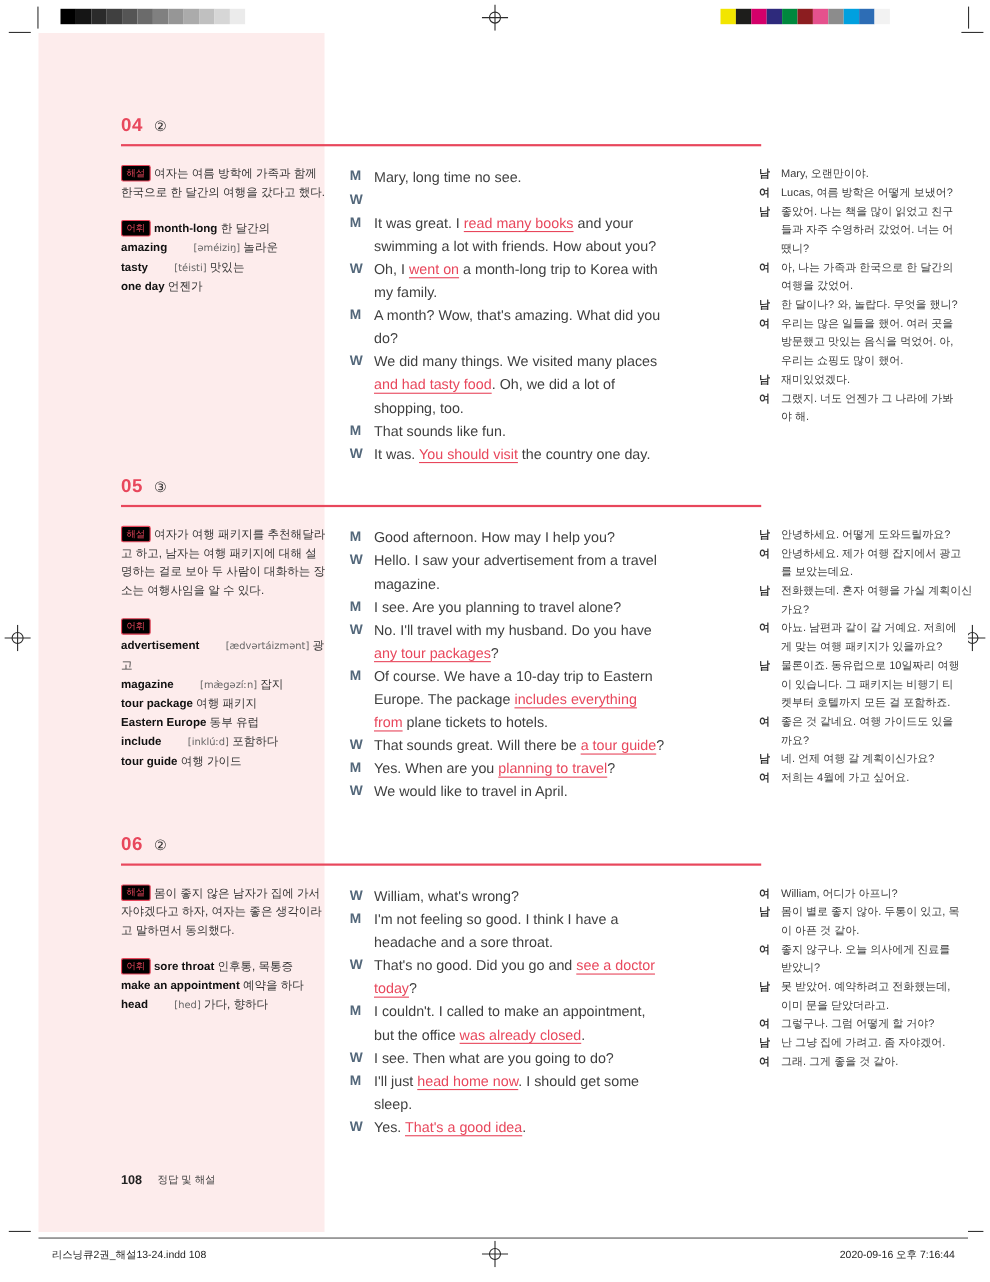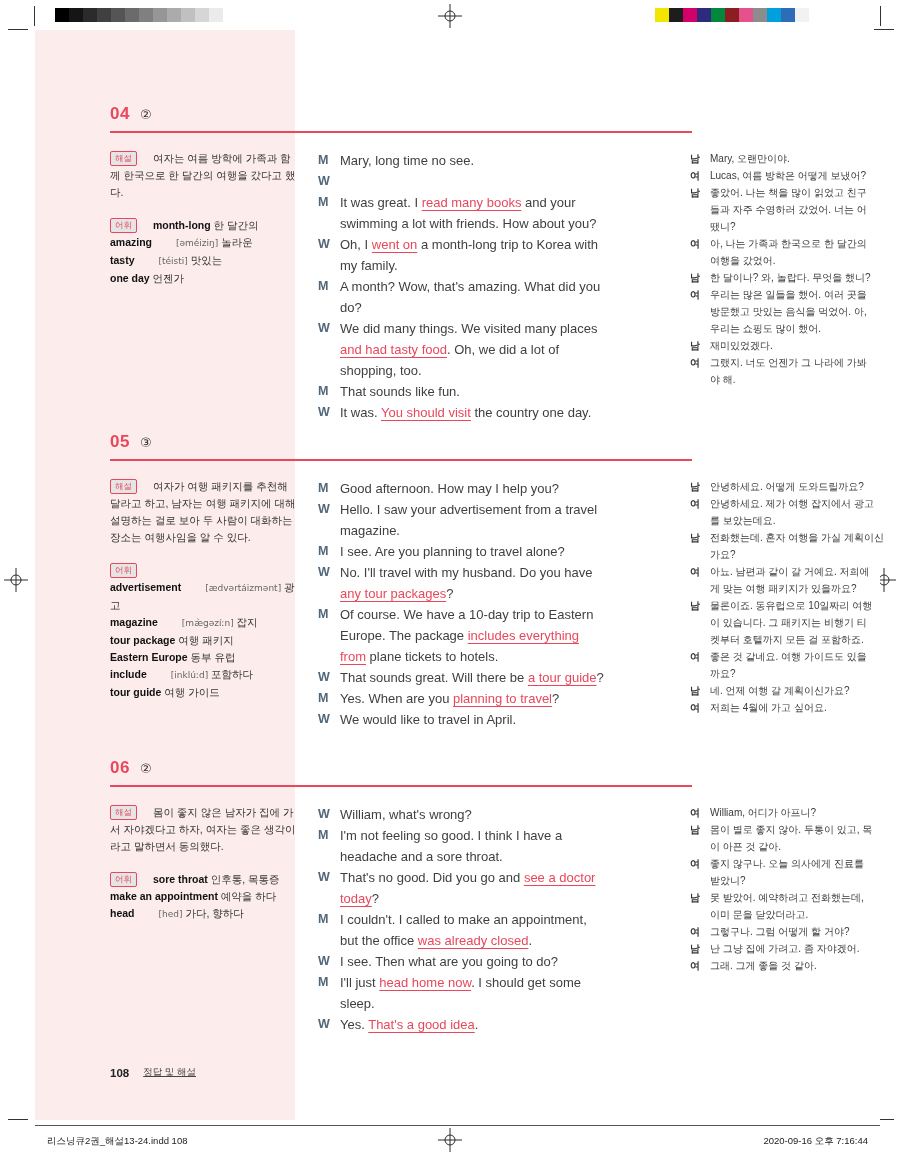--- a/index.html
+++ b/index.html
@@ -25,39 +25,39 @@
 
   .section{position:absolute;left:0;width:845px;}
   .sec-04{top:74px}.sec-05{top:402px}.sec-06{top:728px}
   .sec-head{position:absolute;left:75px;top:0;display:flex;align-items:baseline;gap:10px;}
   .sec-num{color:var(--accent);font-weight:bold;font-size:17px;letter-spacing:.5px;}
   .sec-ans{color:#333;font-size:13px;}
   .sec-rule{position:absolute;left:75px;top:27px;width:582px;height:2px;background:var(--accent);}
 
   .col-side{position:absolute;left:75px;top:46px;width:186px;font-size:10.5px;line-height:17px;color:#333;}
   .expl{margin:0 0 16px 0;}
-  .badge{display:inline-block;border:1px solid var(--accent);color:var(--accent);background:#e5e5e5;
-         font-size:8.5px;line-height:1;padding:2px 4px;border-radius:2px;margin-right:13px;vertical-align:1px;}
+  .badge{display:inline-block;border:1px solid var(--accent);color:var(--accent);background:#000000;
+         font-size:8.5px;line-height:1;padding:2px 4px;border-radius:2px;margin-right:0;vertical-align:1px;}
   .vocab-entry{margin:0;}
   .vw{color:#111;}
   .vp{font-size:9px;color:#666;font-family:"DejaVu Sans","Liberation Sans",sans-serif;margin-left:24px;}
 
   .col-dialogue{position:absolute;left:283px;top:46px;width:400px;}
   .turn{display:flex;}
   .spk{flex:0 0 22px;font-weight:bold;color:#53677a;font-size:12.5px;line-height:21px;}
   .txt{white-space:pre;font-size:13px;line-height:21px;color:#3f3f3f;}
   .u{color:var(--accent);text-decoration:underline;text-decoration-color:var(--accent);text-underline-offset:3px;}
 
   .col-trans{position:absolute;left:655px;top:46px;}
   .spk-k{flex:0 0 20px;font-weight:bold;color:#333;font-size:10px;line-height:17px;}
   .txt-k{white-space:pre;font-size:10px;line-height:17px;color:#3a3a3a;}
 
   .footer{position:absolute;left:75px;top:1036px;display:flex;align-items:center;gap:14px;}
   .pagenum{font-size:11.5px;font-weight:bold;color:#222;}
-  .footlabel{font-size:9.5px;color:#444;text-decoration:underline;}
+  .footlabel{font-size:9.5px;color:#444;}
 
   .slug{position:absolute;left:35px;top:1125px;width:845px;height:34px;border-top:1px solid #555;}
   .slug-inner{display:flex;justify-content:space-between;padding:9px 12px 0 12px;font-size:9.5px;color:#222;}
 </style>
 </head>
 <body>
 
 <div class="bar bar-gray" id="bar-gray">
     <div class="sw" style="background: rgb(0, 0, 0);"></div>
     <div class="sw" style="background: rgb(21, 21, 21);"></div>

